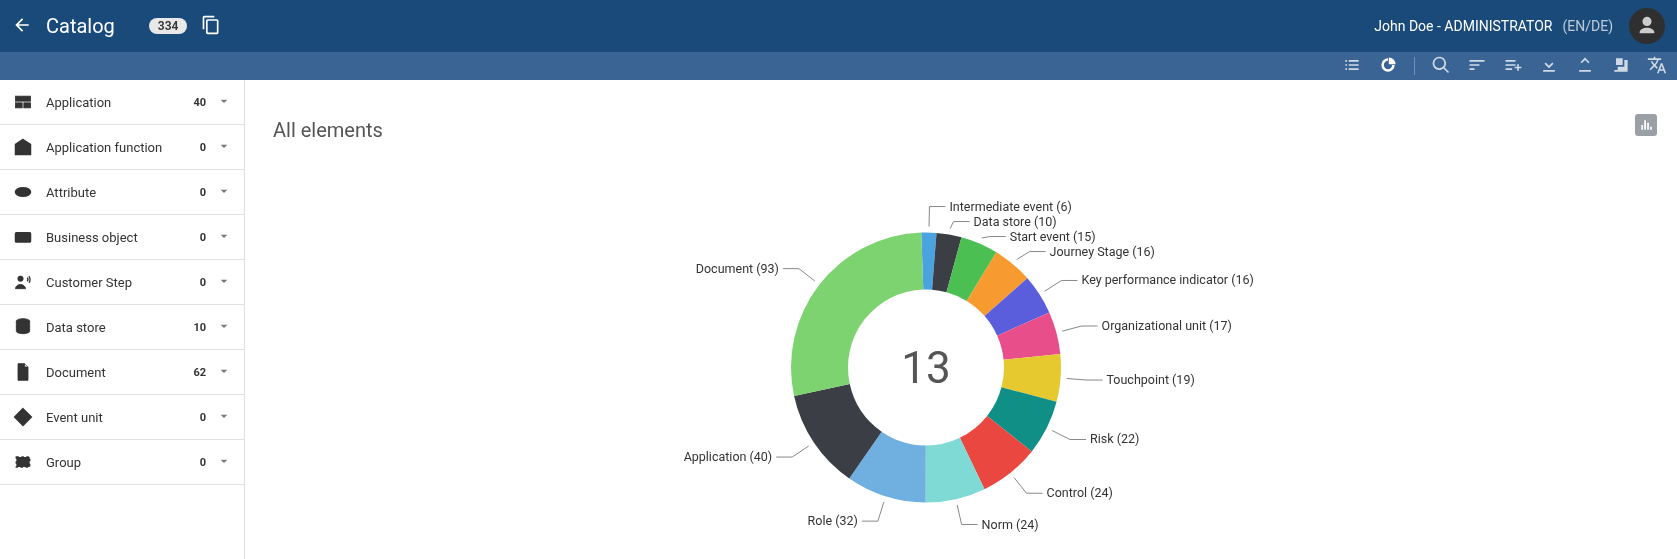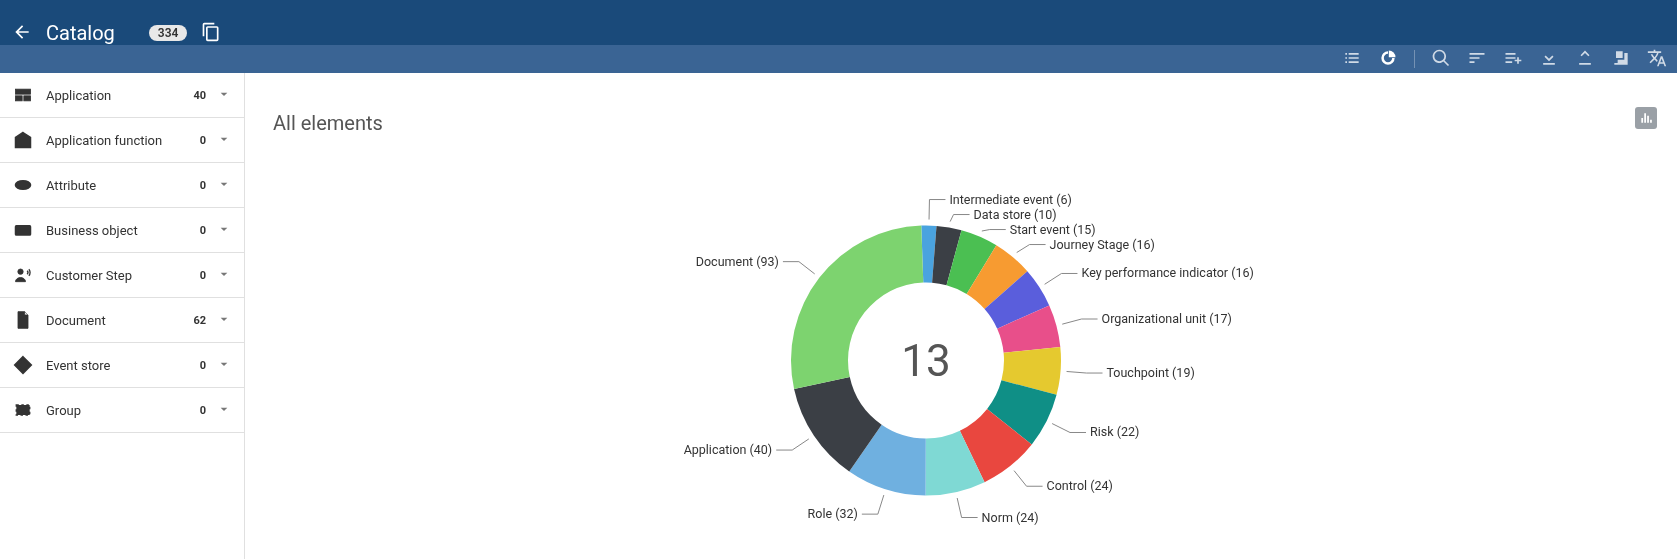--- a/index.html
+++ b/index.html
@@ -16,24 +16,24 @@
     margin: 0;
     font-family: "Segoe UI", Roboto, Arial, sans-serif;
     font-size: 14px;
     color: var(--text-dark);
     background: #fff;
     width: 1677px;
     height: 559px;
     overflow: hidden;
   }
   .header {
-    height: 45px;
+    height: 52px;
     background: var(--header-blue);
     display: flex;
-    align-items: flex-end;
+    align-items: center;
     padding: 0 12px;
     color: var(--text-white);
   }
   .header-left { display: flex; align-items: center; gap: 14px; }
   .header-title { font-size: 20px; font-weight: 400; }
   .badge {
     background: #e8e8e8;
     color: #333;
     border-radius: 10px;
     padding: 1px 9px;
@@ -159,20 +159,29 @@
         </svg>
     </span>
     <span class="header-title">Catalog</span>
     <span class="badge">334</span>
     <span>
       <svg class="hdr-icon" viewBox="0 0 24 24">
           <path d="M16 1H4a2 2 0 0 0-2 2v14h2V3h12V1zm3 4H8a2 2 0 0 0-2 2v14a2 2 0 0 0 2 2h11a2 2 0 0 0 2-2V7a2 2 0 0 0-2-2zm0 16H8V7h11v14z"></path>
         </svg>
     </span>
   </div>
+  <div class="header-right">
+    <span>John Doe - ADMINISTRATOR</span>
+    <span class="locale">(EN/DE)</span>
+    <div class="avatar">
+      <svg viewBox="0 0 24 24" width="22" height="22">
+          <path d="M12 12a5 5 0 1 0-5-5 5 5 0 0 0 5 5zm0 2c-4 0-8 2-8 5v1h16v-1c0-3-4-5-8-5z"></path>
+        </svg>
+    </div>
+  </div>
 </div>
 
 <div class="subheader">
   <span><svg class="icon" viewBox="0 0 24 24">
         <path d="M4 6h2v2H4V6zm4 0h12v2H8V6zM4 11h2v2H4v-2zm4 0h12v2H8v-2zM4 16h2v2H4v-2zm4 0h12v2H8v-2z"></path>
       </svg></span>
   <span><svg class="icon active" viewBox="0 0 24 24">
         <path d="M12 4a8 8 0 1 0 8 8h-3a5 5 0 1 1-5-5V4z"></path>
         <path d="M13 3v8h8a8 8 0 0 0-8-8z"></path>
       </svg></span>
@@ -264,38 +273,52 @@
         </span>
         <span class="sb-label">Customer Step</span>
         <span class="sb-count">0</span>
         <span class="sb-chevron"><svg viewBox="0 0 24 24">
             <path d="M7 10l5 5 5-5z"></path>
           </svg></span>
       </div>
       <div class="sb-item">
         <span class="sb-icon">
           <svg viewBox="0 0 24 24" fill="#333">
+            <ellipse cx="12" cy="5" rx="8" ry="3"></ellipse>
+            <path d="M4 5v6c0 1.7 3.6 3 8 3s8-1.3 8-3V5"></path>
+            <path d="M4 11v6c0 1.7 3.6 3 8 3s8-1.3 8-3v-6"></path>
+          </svg>
+        </span>
+        <span class="sb-label">Data store</span>
+        <span class="sb-count">10</span>
+        <span class="sb-chevron"><svg viewBox="0 0 24 24">
+            <path d="M7 10l5 5 5-5z"></path>
+          </svg></span>
+      </div>
+      <div class="sb-item">
+        <span class="sb-icon">
+          <svg viewBox="0 0 24 24" fill="#333">
             <path d="M6 2h8l4 4v16H6V2z"></path>
             <path d="M14 2v4h4" fill="#fff"></path>
           </svg>
         </span>
         <span class="sb-label">Document</span>
         <span class="sb-count">62</span>
         <span class="sb-chevron"><svg viewBox="0 0 24 24">
             <path d="M7 10l5 5 5-5z"></path>
           </svg></span>
       </div>
       <div class="sb-item">
         <span class="sb-icon">
           <svg viewBox="0 0 24 24" fill="none" stroke="#333" stroke-width="1.8">
             <path d="M12 2 L22 12 L12 22 L2 12 Z"></path>
             <path d="M12 6 L18 12 L12 18 L6 12 Z"></path>
           </svg>
         </span>
-        <span class="sb-label">Event store</span>
+        <span class="sb-label">Event unit</span>
         <span class="sb-count">0</span>
         <span class="sb-chevron"><svg viewBox="0 0 24 24">
             <path d="M7 10l5 5 5-5z"></path>
           </svg></span>
       </div>
       <div class="sb-item">
         <span class="sb-icon">
           <svg viewBox="0 0 24 24" fill="none" stroke="#333" stroke-width="1.8" stroke-dasharray="3 3">
             <rect x="4" y="6" width="16" height="12"></rect>
           </svg>

